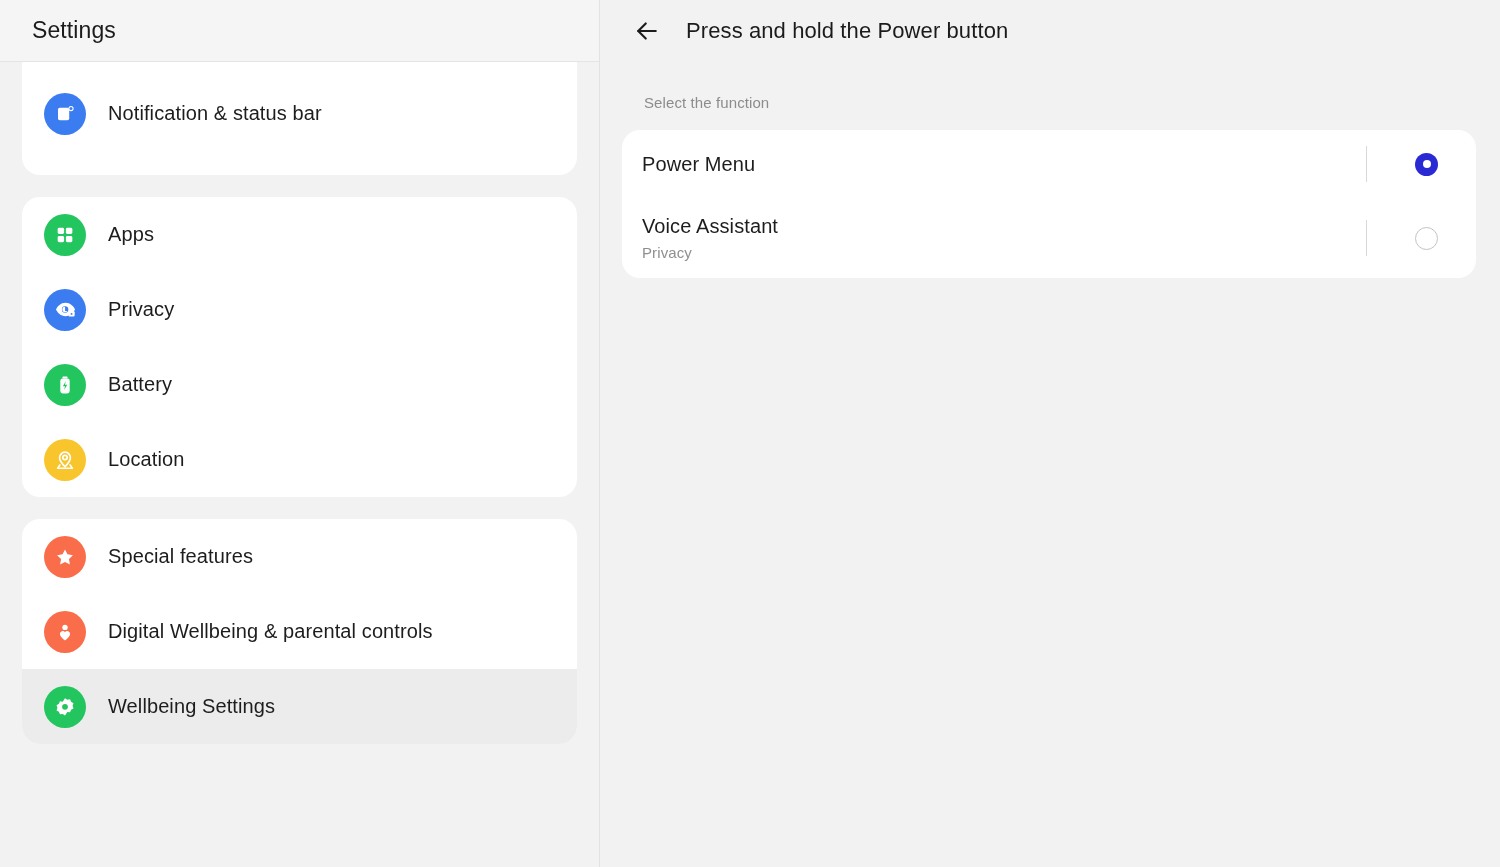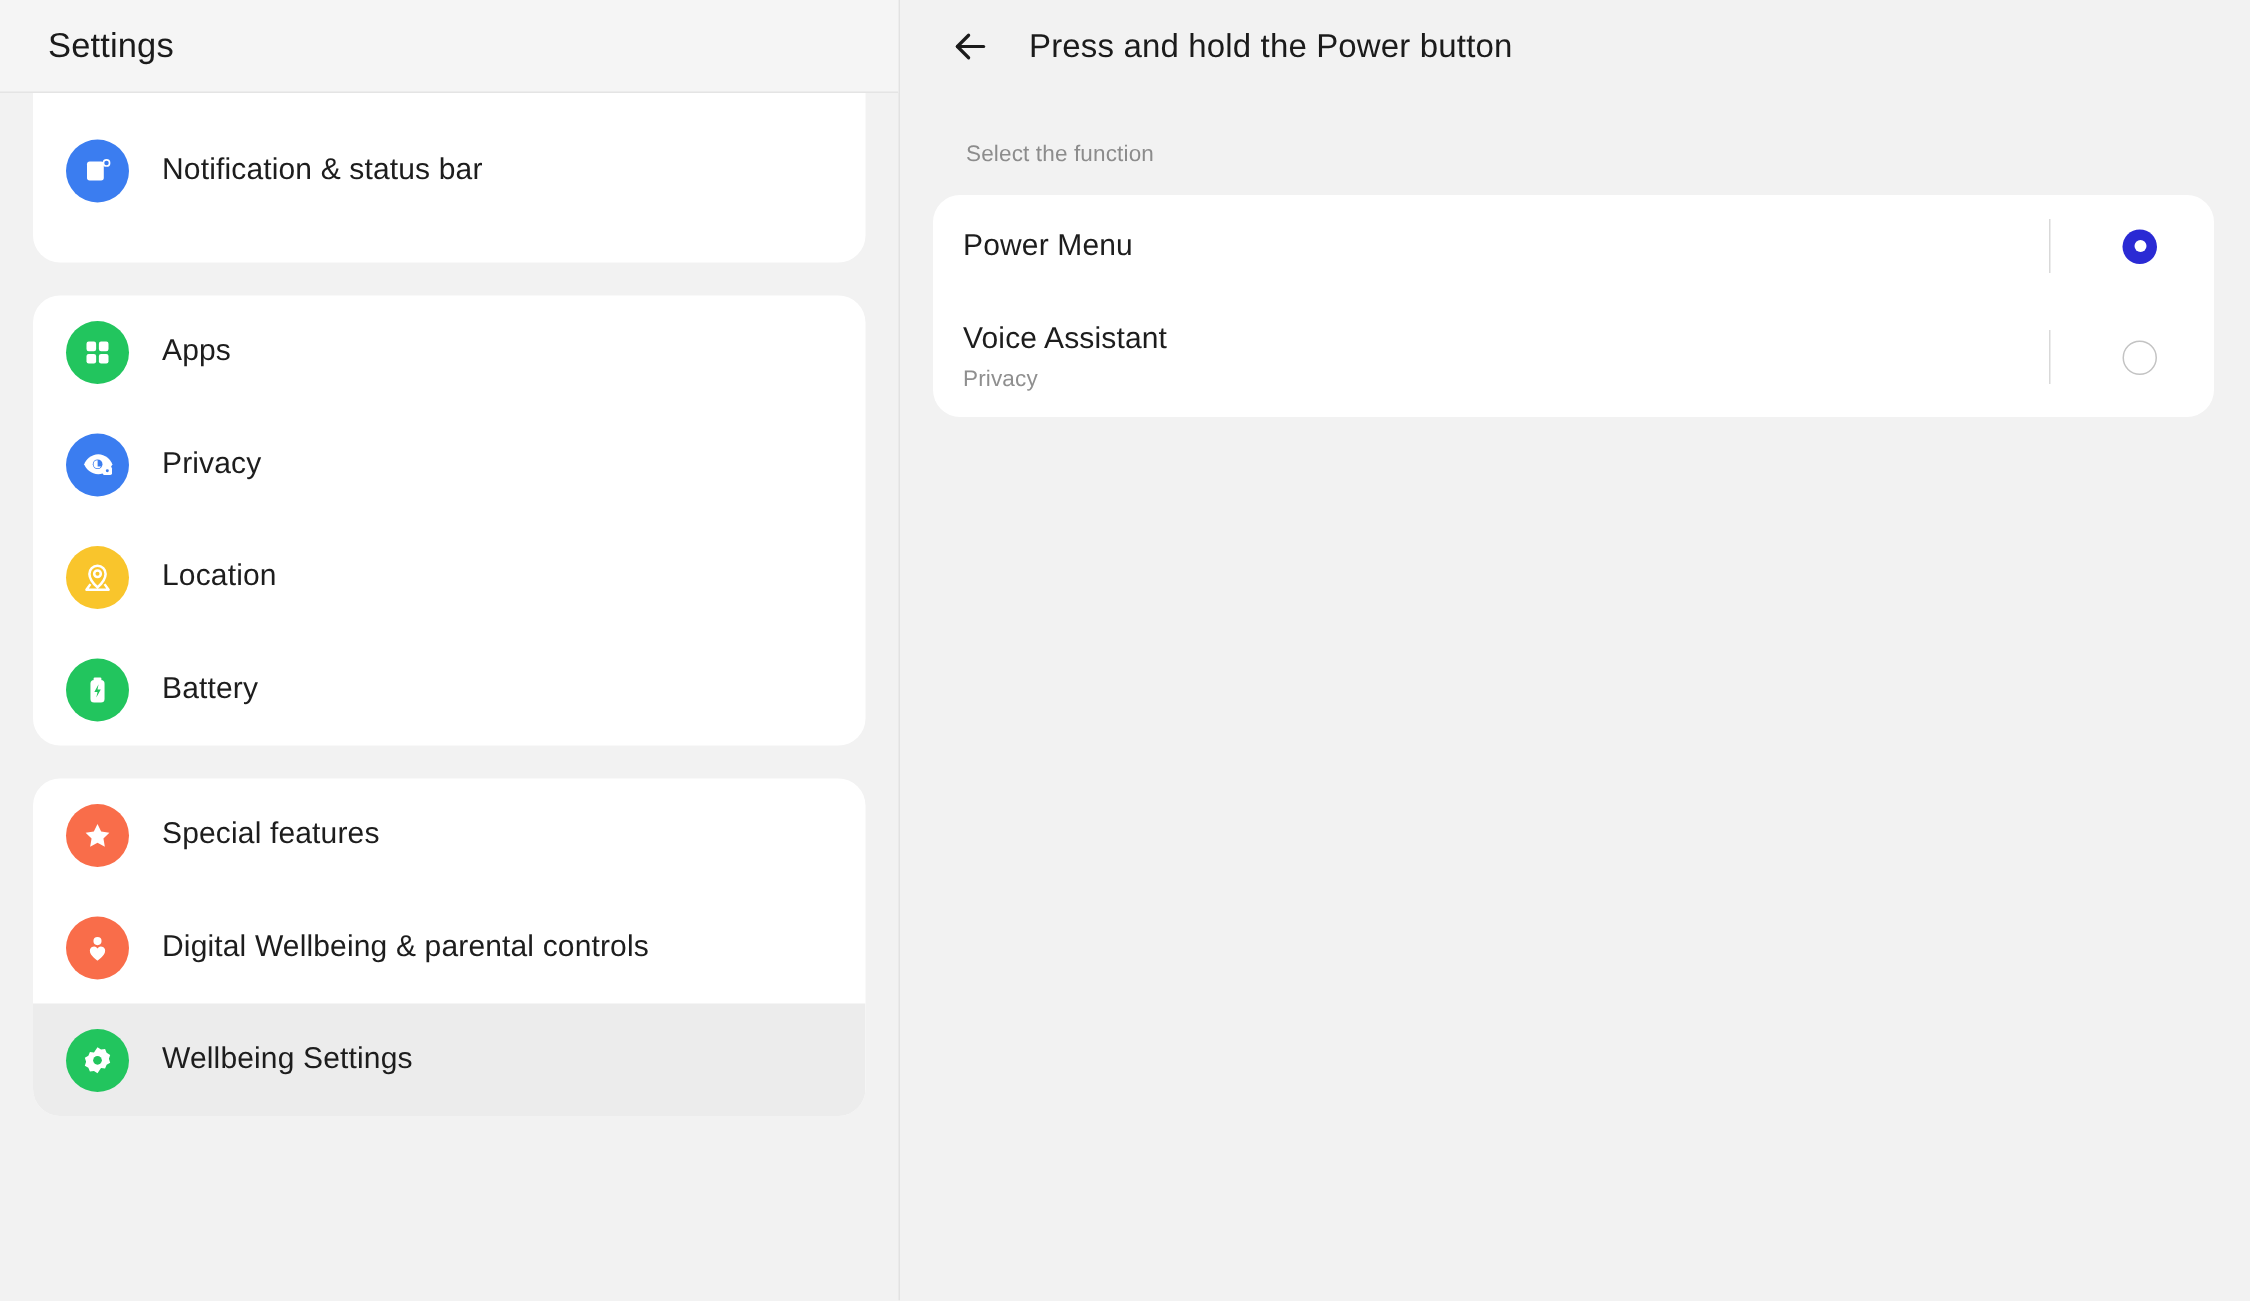--- a/index.html
+++ b/index.html
@@ -274,39 +274,39 @@
               <path d="M11.6 9.4a2.6 2.6 0 0 0 0 5.2 2.6 2.6 0 0 0 2.2-1.2h-2.2V9.4z" fill="#fff"></path>
               <rect x="14.8" y="13.6" width="6" height="5.2" rx="1.1" fill="#fff"></rect>
               <path d="M16.2 13.8v-1.1a1.6 1.6 0 0 1 3.2 0v1.1" stroke="#fff" stroke-width="1.3" fill="none"></path>
               <circle cx="17.8" cy="16.2" r="0.95" fill="#3b7df0"></circle>
             </svg>
           </div>
           <div class="row-label">Privacy</div>
         </div>
 
         <div class="row">
+          <div class="icon-circle" style="background:#22c55e;">
+            <svg width="24" height="24" viewBox="0 0 24 24">
+              <rect x="9.4" y="3.6" width="5.2" height="2" rx="0.8" fill="#fff"></rect>
+              <rect x="7.3" y="5.4" width="9.4" height="15" rx="2.4" fill="#fff"></rect>
+              <path d="M12.7 8.2 9.9 13.3h2.1l-0.8 3.7 3-5.3h-2.2l0.7-3.5z" fill="#22c55e"></path>
+            </svg>
+          </div>
+          <div class="row-label">Battery</div>
+        </div>
+
+        <div class="row">
           <div class="icon-circle" style="background:#f9c52c;">
             <svg width="24" height="24" viewBox="0 0 24 24">
               <path d="M12 4.2c-3 0-5.4 2.4-5.4 5.4 0 4 5.4 9 5.4 9s5.4-5 5.4-9c0-3-2.4-5.4-5.4-5.4z" fill="none" stroke="#fff" stroke-width="1.7"></path>
               <circle cx="12" cy="9.5" r="2.2" fill="none" stroke="#fff" stroke-width="1.7"></circle>
               <path d="M7.3 16.4 4.6 20.2h14.8l-2.7-3.8" fill="none" stroke="#fff" stroke-width="1.6" stroke-linejoin="round"></path>
             </svg>
           </div>
           <div class="row-label">Location</div>
-        </div>
-
-        <div class="row">
-          <div class="icon-circle" style="background:#22c55e;">
-            <svg width="24" height="24" viewBox="0 0 24 24">
-              <rect x="9.4" y="3.6" width="5.2" height="2" rx="0.8" fill="#fff"></rect>
-              <rect x="7.3" y="5.4" width="9.4" height="15" rx="2.4" fill="#fff"></rect>
-              <path d="M12.7 8.2 9.9 13.3h2.1l-0.8 3.7 3-5.3h-2.2l0.7-3.5z" fill="#22c55e"></path>
-            </svg>
-          </div>
-          <div class="row-label">Battery</div>
         </div>
 
       </div>
 
       <div class="group">
 
         <div class="row">
           <div class="icon-circle" style="background:#f96d4a;">
             <svg width="24" height="24" viewBox="0 0 24 24" fill="#fff">
               <path d="M12 4.4l2.45 4.96 5.47.8-3.96 3.86.94 5.45L12 16.9l-4.9 2.57.94-5.45-3.96-3.86 5.47-.8z"></path>

